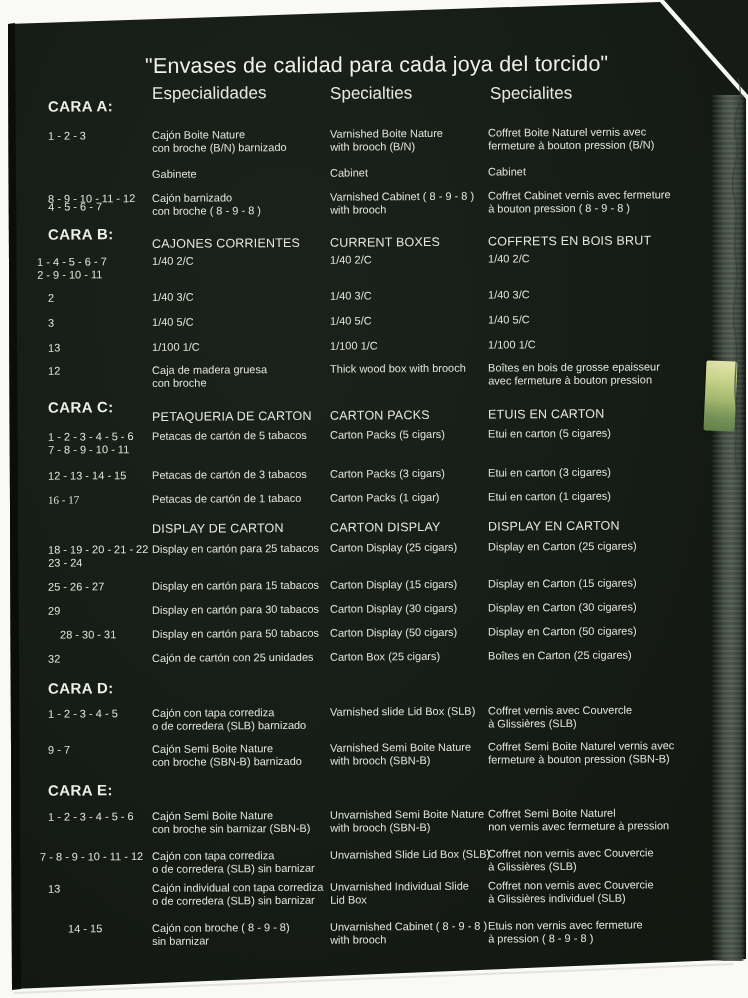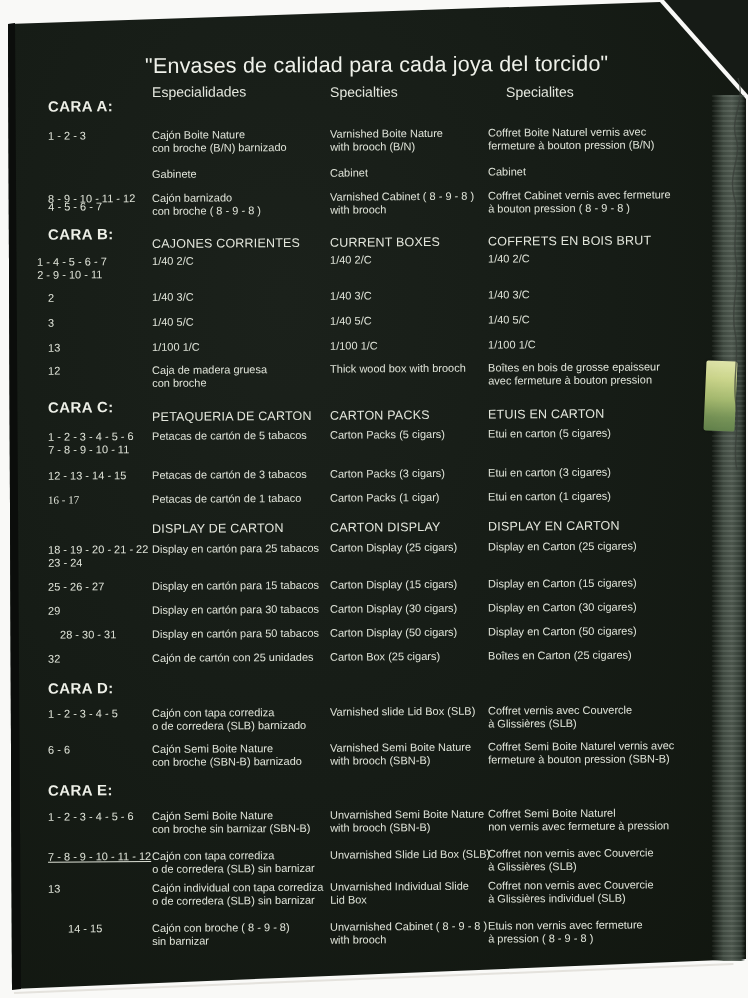--- a/index.html
+++ b/index.html
@@ -47,21 +47,21 @@
     opacity:.95;
   }
   .squiggle{position:absolute;left:722px;top:70px;}
   
   .title{
     position:absolute;left:145px;top:54px;
     font-size:21.5px;color:#eff1ea;letter-spacing:.2px;white-space:nowrap;
     transform:rotate(-0.3deg);transform-origin:0 0;
   }
   .colhead-row span{
-    position:absolute;top:84px;font-size:14px;color:#e6e9e0;white-space:nowrap;
+    position:absolute;top:84px;font-size:17px;color:#e6e9e0;white-space:nowrap;
     transform:rotate(-0.35deg);transform-origin:0 0;
   }
   .row{position:absolute;left:0;transform:rotate(-0.4deg);transform-origin:0 0;width:748px;}
   .cell{position:absolute;top:0;font-size:11px;line-height:13px;color:#dfe3d8;}
   .cell div{white-space:nowrap;}
   .section-label{
     position:absolute;top:0;font-size:15px;font-weight:bold;color:#eef0e8;
     letter-spacing:.4px;white-space:nowrap;
   }
   .hdr .cell{font-size:12.5px;color:#e4e7dd;letter-spacing:.2px;}
@@ -78,21 +78,21 @@
 <svg class="squiggle" width="26" height="410" viewBox="0 0 26 410">
   <path d="M16,8 C 24,30 8,48 14,68 C 20,86 6,104 12,126 C 18,146 10,168 14,190
            C 18,214 8,238 13,262 C 18,286 10,310 14,334 C 18,356 10,378 15,400" fill="none" stroke="#3a3f3a" stroke-width="1.4" opacity="0.75"></path>
 </svg>
 
 <div class="layer content">
   <div class="title">"Envases de calidad para cada joya del torcido"</div>
   <div class="colhead-row" id="colheads">
       <span style="left: 152px;">Especialidades</span>
       <span style="left: 330px;">Specialties</span>
-      <span style="left: 490px; margin-left: 16px;">Specialites</span>
+      <span style="left: 490px;">Specialites</span>
     </div>
   <div id="rows">
       <div class="row" style="top: 98px;">
         <span class="section-label" style="left: 48px;">CARA A:</span>
       </div>
       <div class="row" style="top: 130px;">
         <div class="cell" style="left: 48px; width: 100px;">
           <div>1 - 2 - 3</div>
         </div>
         <div class="cell" style="left: 152px; width: 176px;">
@@ -379,21 +379,21 @@
         <div class="cell" style="left: 330px; width: 156px;">
           <div>Varnished slide Lid Box (SLB)</div>
         </div>
         <div class="cell" style="left: 488px; width: 252px;">
           <div>Coffret vernis avec Couvercle</div>
           <div>à Glissières (SLB)</div>
         </div>
       </div>
       <div class="row" style="top: 744px;">
         <div class="cell" style="left: 48px; width: 100px;">
-          <div>6 - 6</div>
+          <div>9 - 7</div>
         </div>
         <div class="cell" style="left: 152px; width: 176px;">
           <div>Cajón Semi Boite Nature</div>
           <div>con broche (SBN-B) barnizado</div>
         </div>
         <div class="cell" style="left: 330px; width: 156px;">
           <div>Varnished Semi Boite Nature</div>
           <div>with brooch (SBN-B)</div>
         </div>
         <div class="cell" style="left: 488px; width: 252px;">
@@ -415,21 +415,21 @@
         <div class="cell" style="left: 330px; width: 156px;">
           <div>Unvarnished Semi Boite Nature</div>
           <div>with brooch (SBN-B)</div>
         </div>
         <div class="cell" style="left: 488px; width: 252px;">
           <div>Coffret Semi Boite Naturel</div>
           <div>non vernis avec fermeture à pression</div>
         </div>
       </div>
       <div class="row" style="top: 851px;">
-        <div class="cell" style="left: 48px; width: 100px; text-decoration: underline;">
+        <div class="cell" style="left: 40px; width: 100px;">
           <div>7 - 8 - 9 - 10 - 11 - 12</div>
         </div>
         <div class="cell" style="left: 152px; width: 176px;">
           <div>Cajón con tapa corrediza</div>
           <div>o de corredera (SLB) sin barnizar</div>
         </div>
         <div class="cell" style="left: 330px; width: 156px;">
           <div>Unvarnished Slide Lid Box (SLB)</div>
         </div>
         <div class="cell" style="left: 488px; width: 252px;">

